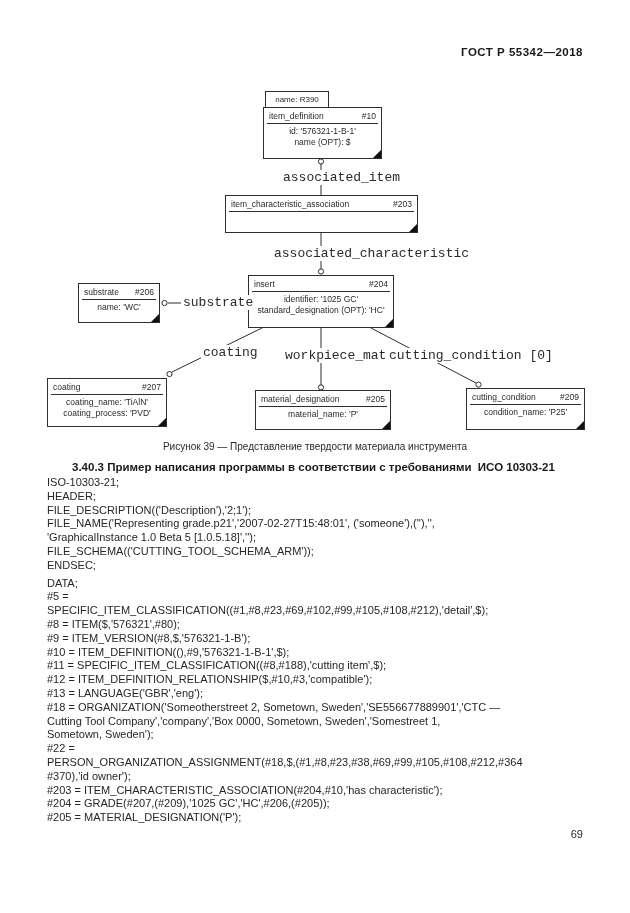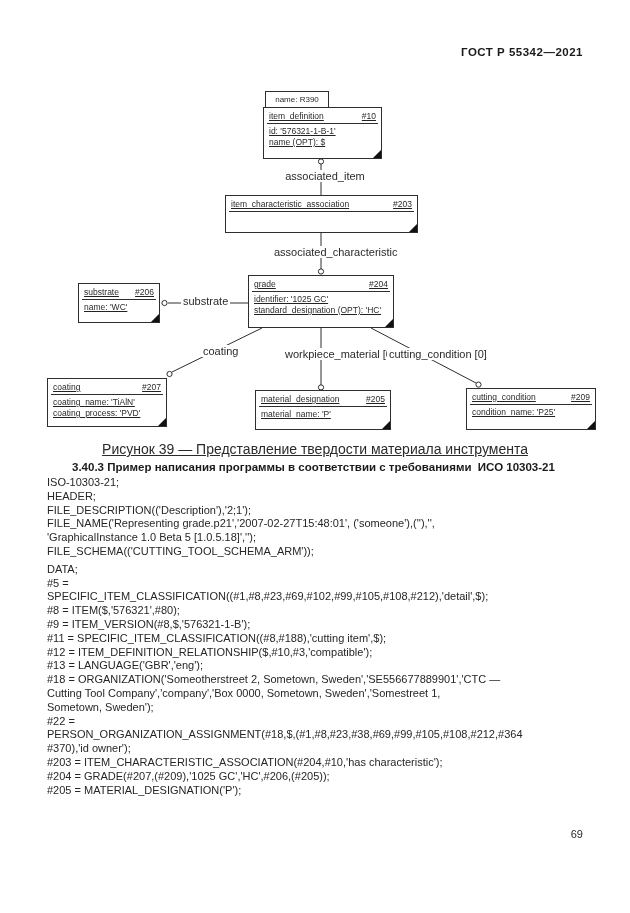--- a/index.html
+++ b/index.html
@@ -7,67 +7,67 @@
     width:630px;height:913px;position:relative;background:#ffffff;
     font-family:"Liberation Sans",sans-serif;color:#222;overflow:hidden;
   }
   .std-ref{
     position:absolute;top:46px;right:47px;font-size:11.5px;font-weight:bold;
     letter-spacing:0.5px;color:#1a1a1a;
   }
   
   .diagram-svg{position:absolute;left:0;top:0;}
   .gbox{
-    position:absolute;background:#fff;border:1.4px solid #2e2e2e;box-sizing:border-box;text-decoration:underline;
+    position:absolute;background:#fff;border:1.4px solid #2e2e2e;box-sizing:border-box;
   }
   .gbox-title{
     display:flex;justify-content:space-between;align-items:flex-end;
     margin:0 3px;padding:3px 2px 2px 2px;border-bottom:1.2px solid #2e2e2e;
     font-size:8.5px;color:#2a2a2a;white-space:nowrap;
   }
   .gt-ref{margin-left:16px;}
-  .gbox-attrs{padding:2px 5px 0 5px;}
+  .gbox-attrs{padding:2px 5px 0 5px;text-align:center;}
   .gattr{font-size:8.5px;line-height:11px;color:#2a2a2a;white-space:nowrap;}
   .fold{
     position:absolute;right:0;bottom:0;width:0;height:0;
     border-left:8px solid transparent;border-bottom:8px solid #111;
   }
   .name-tag{
     position:absolute;left:265px;top:83px;width:64px;height:19px;
     border:1.3px solid #2e2e2e;border-radius:0;box-sizing:border-box;
     font-size:8px;color:#2a2a2a;text-align:center;line-height:16px;background:#fff;margin-top:8px;
   }
   .edge-label{
-    position:absolute;font-size:11px;color:#2a2a2a;background:#fff;
-    padding:0 2px;white-space:nowrap;
+    position:absolute;font-size:13px;color:#2a2a2a;background:#fff;
+    padding:0 2px;white-space:nowrap;font-family:Liberation Mono, monospace;
   }
   
   .fig-caption{
     position:absolute;top:441px;left:0;width:100%;text-align:center;
-    font-size:14px;color:#2a2a2a;text-decoration:underline;
+    font-size:10px;color:#2a2a2a;
   }
   .sec-heading{
     position:absolute;top:461px;left:72px;right:40px;
     font-size:11.5px;font-weight:bold;color:#1a1a1a;white-space:pre;
   }
   .code{
     position:absolute;top:476px;left:47px;right:36px;
   }
   .code-line{
     font-size:11px;line-height:13.8px;color:#262626;white-space:pre;
   }
   .code-data{margin-top:4px;}
   .page-num{
     position:absolute;top:828px;right:47px;font-size:11px;color:#2a2a2a;margin-left:39px;
   }
 </style>
 </head>
 <body>
 
-<div class="std-ref">ГОСТ Р 55342—2021</div>
+<div class="std-ref">ГОСТ Р 55342—2018</div>
 
 <svg class="diagram-svg" width="630" height="460" viewBox="0 0 630 460">
   <g stroke="#2e2e2e" stroke-width="1" fill="none">
 
     <line x1="321" y1="164" x2="321" y2="195"></line>
     <circle cx="321" cy="161.5" r="2.6" fill="#fff"></circle>
 
     <line x1="321" y1="233" x2="321" y2="269"></line>
     <circle cx="321" cy="271.5" r="2.6" fill="#fff"></circle>
 
@@ -113,21 +113,21 @@
     <span class="gt-ref">#206</span>
   </div>
   <div class="gbox-attrs">
       <div class="gattr">name: 'WC'</div>
     </div>
   <div class="fold"></div>
 </div>
 
 <div class="gbox" style="left:248px;top:275px;width:146px;height:53px">
   <div class="gbox-title">
-    <span class="gt-name">grade</span>
+    <span class="gt-name">insert</span>
     <span class="gt-ref">#204</span>
   </div>
   <div class="gbox-attrs">
       <div class="gattr">identifier: '1025 GC'</div>
       <div class="gattr">standard_designation (OPT): 'HC'</div>
     </div>
   <div class="fold"></div>
 </div>
 
 <div class="gbox" style="left:47px;top:378px;width:120px;height:49px">
@@ -146,21 +146,21 @@
   <div class="gbox-title">
     <span class="gt-name">material_designation</span>
     <span class="gt-ref">#205</span>
   </div>
   <div class="gbox-attrs">
       <div class="gattr">material_name: 'P'</div>
     </div>
   <div class="fold"></div>
 </div>
 
-<div class="gbox" style="left:466px;top:388px;width:130px;height:42px">
+<div class="gbox" style="left:466px;top:388px;width:119px;height:42px">
   <div class="gbox-title">
     <span class="gt-name">cutting_condition</span>
     <span class="gt-ref">#209</span>
   </div>
   <div class="gbox-attrs">
       <div class="gattr">condition_name: 'P25'</div>
     </div>
   <div class="fold"></div>
 </div>
 
@@ -176,27 +176,29 @@
 <div class="sec-heading">3.40.3 Пример написания программы в соответствии с требованиями  ИСО 10303-21</div>
 
 <div class="code">
   <div class="code-header">
       <div class="code-line">ISO-10303-21;</div>
       <div class="code-line">HEADER;</div>
       <div class="code-line">FILE_DESCRIPTION(('Description'),'2;1');</div>
       <div class="code-line">FILE_NAME('Representing grade.p21','2007-02-27T15:48:01', ('someone'),(''),'',</div>
       <div class="code-line">'GraphicalInstance 1.0 Beta 5 [1.0.5.18]','');</div>
       <div class="code-line">FILE_SCHEMA(('CUTTING_TOOL_SCHEMA_ARM'));</div>
+      <div class="code-line">ENDSEC;</div>
     </div>
   <div class="code-data">
       <div class="code-line">DATA;</div>
       <div class="code-line">#5 =</div>
       <div class="code-line">SPECIFIC_ITEM_CLASSIFICATION((#1,#8,#23,#69,#102,#99,#105,#108,#212),'detail',$);</div>
       <div class="code-line">#8 = ITEM($,'576321',#80);</div>
       <div class="code-line">#9 = ITEM_VERSION(#8,$,'576321-1-B');</div>
+      <div class="code-line">#10 = ITEM_DEFINITION((),#9,'576321-1-B-1',$);</div>
       <div class="code-line">#11 = SPECIFIC_ITEM_CLASSIFICATION((#8,#188),'cutting item',$);</div>
       <div class="code-line">#12 = ITEM_DEFINITION_RELATIONSHIP($,#10,#3,'compatible');</div>
       <div class="code-line">#13 = LANGUAGE('GBR','eng');</div>
       <div class="code-line">#18 = ORGANIZATION('Someotherstreet 2, Sometown, Sweden','SE556677889901','CTC —</div>
       <div class="code-line">Cutting Tool Company','company','Box 0000, Sometown, Sweden','Somestreet 1,</div>
       <div class="code-line">Sometown, Sweden');</div>
       <div class="code-line">#22 =</div>
       <div class="code-line">PERSON_ORGANIZATION_ASSIGNMENT(#18,$,(#1,#8,#23,#38,#69,#99,#105,#108,#212,#364</div>
       <div class="code-line">#370),'id owner');</div>
       <div class="code-line">#203 = ITEM_CHARACTERISTIC_ASSOCIATION(#204,#10,'has characteristic');</div>

